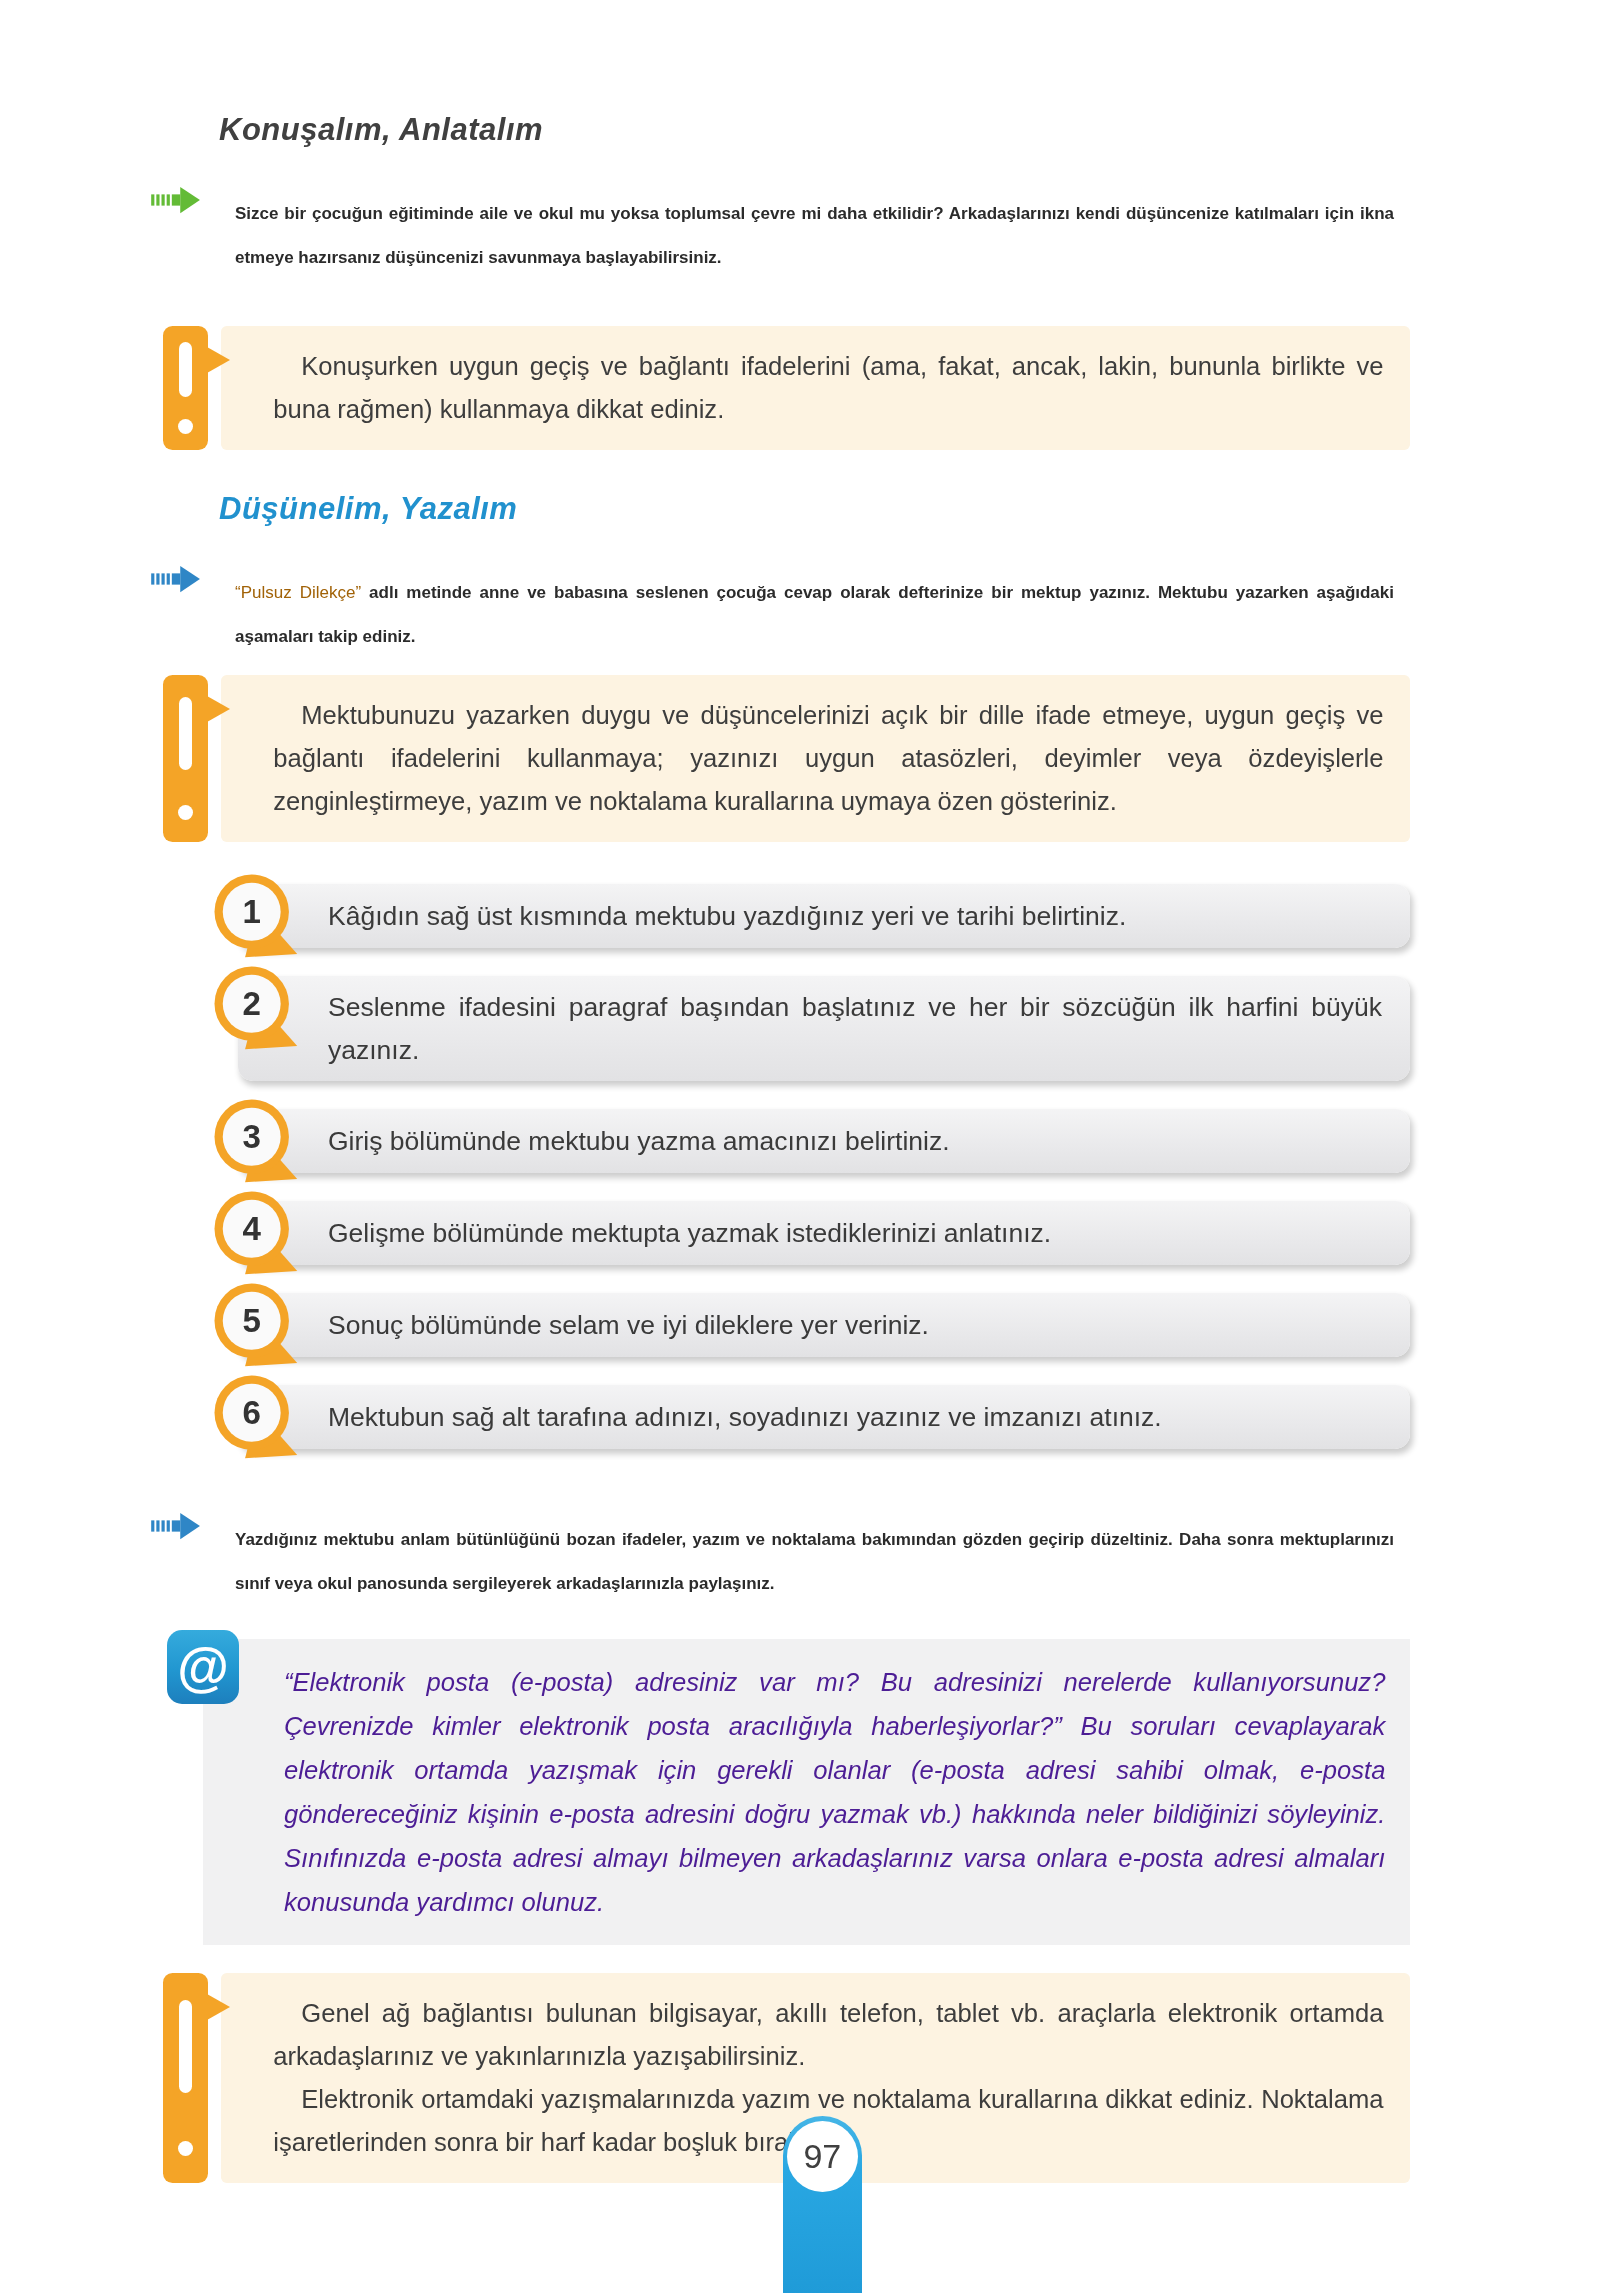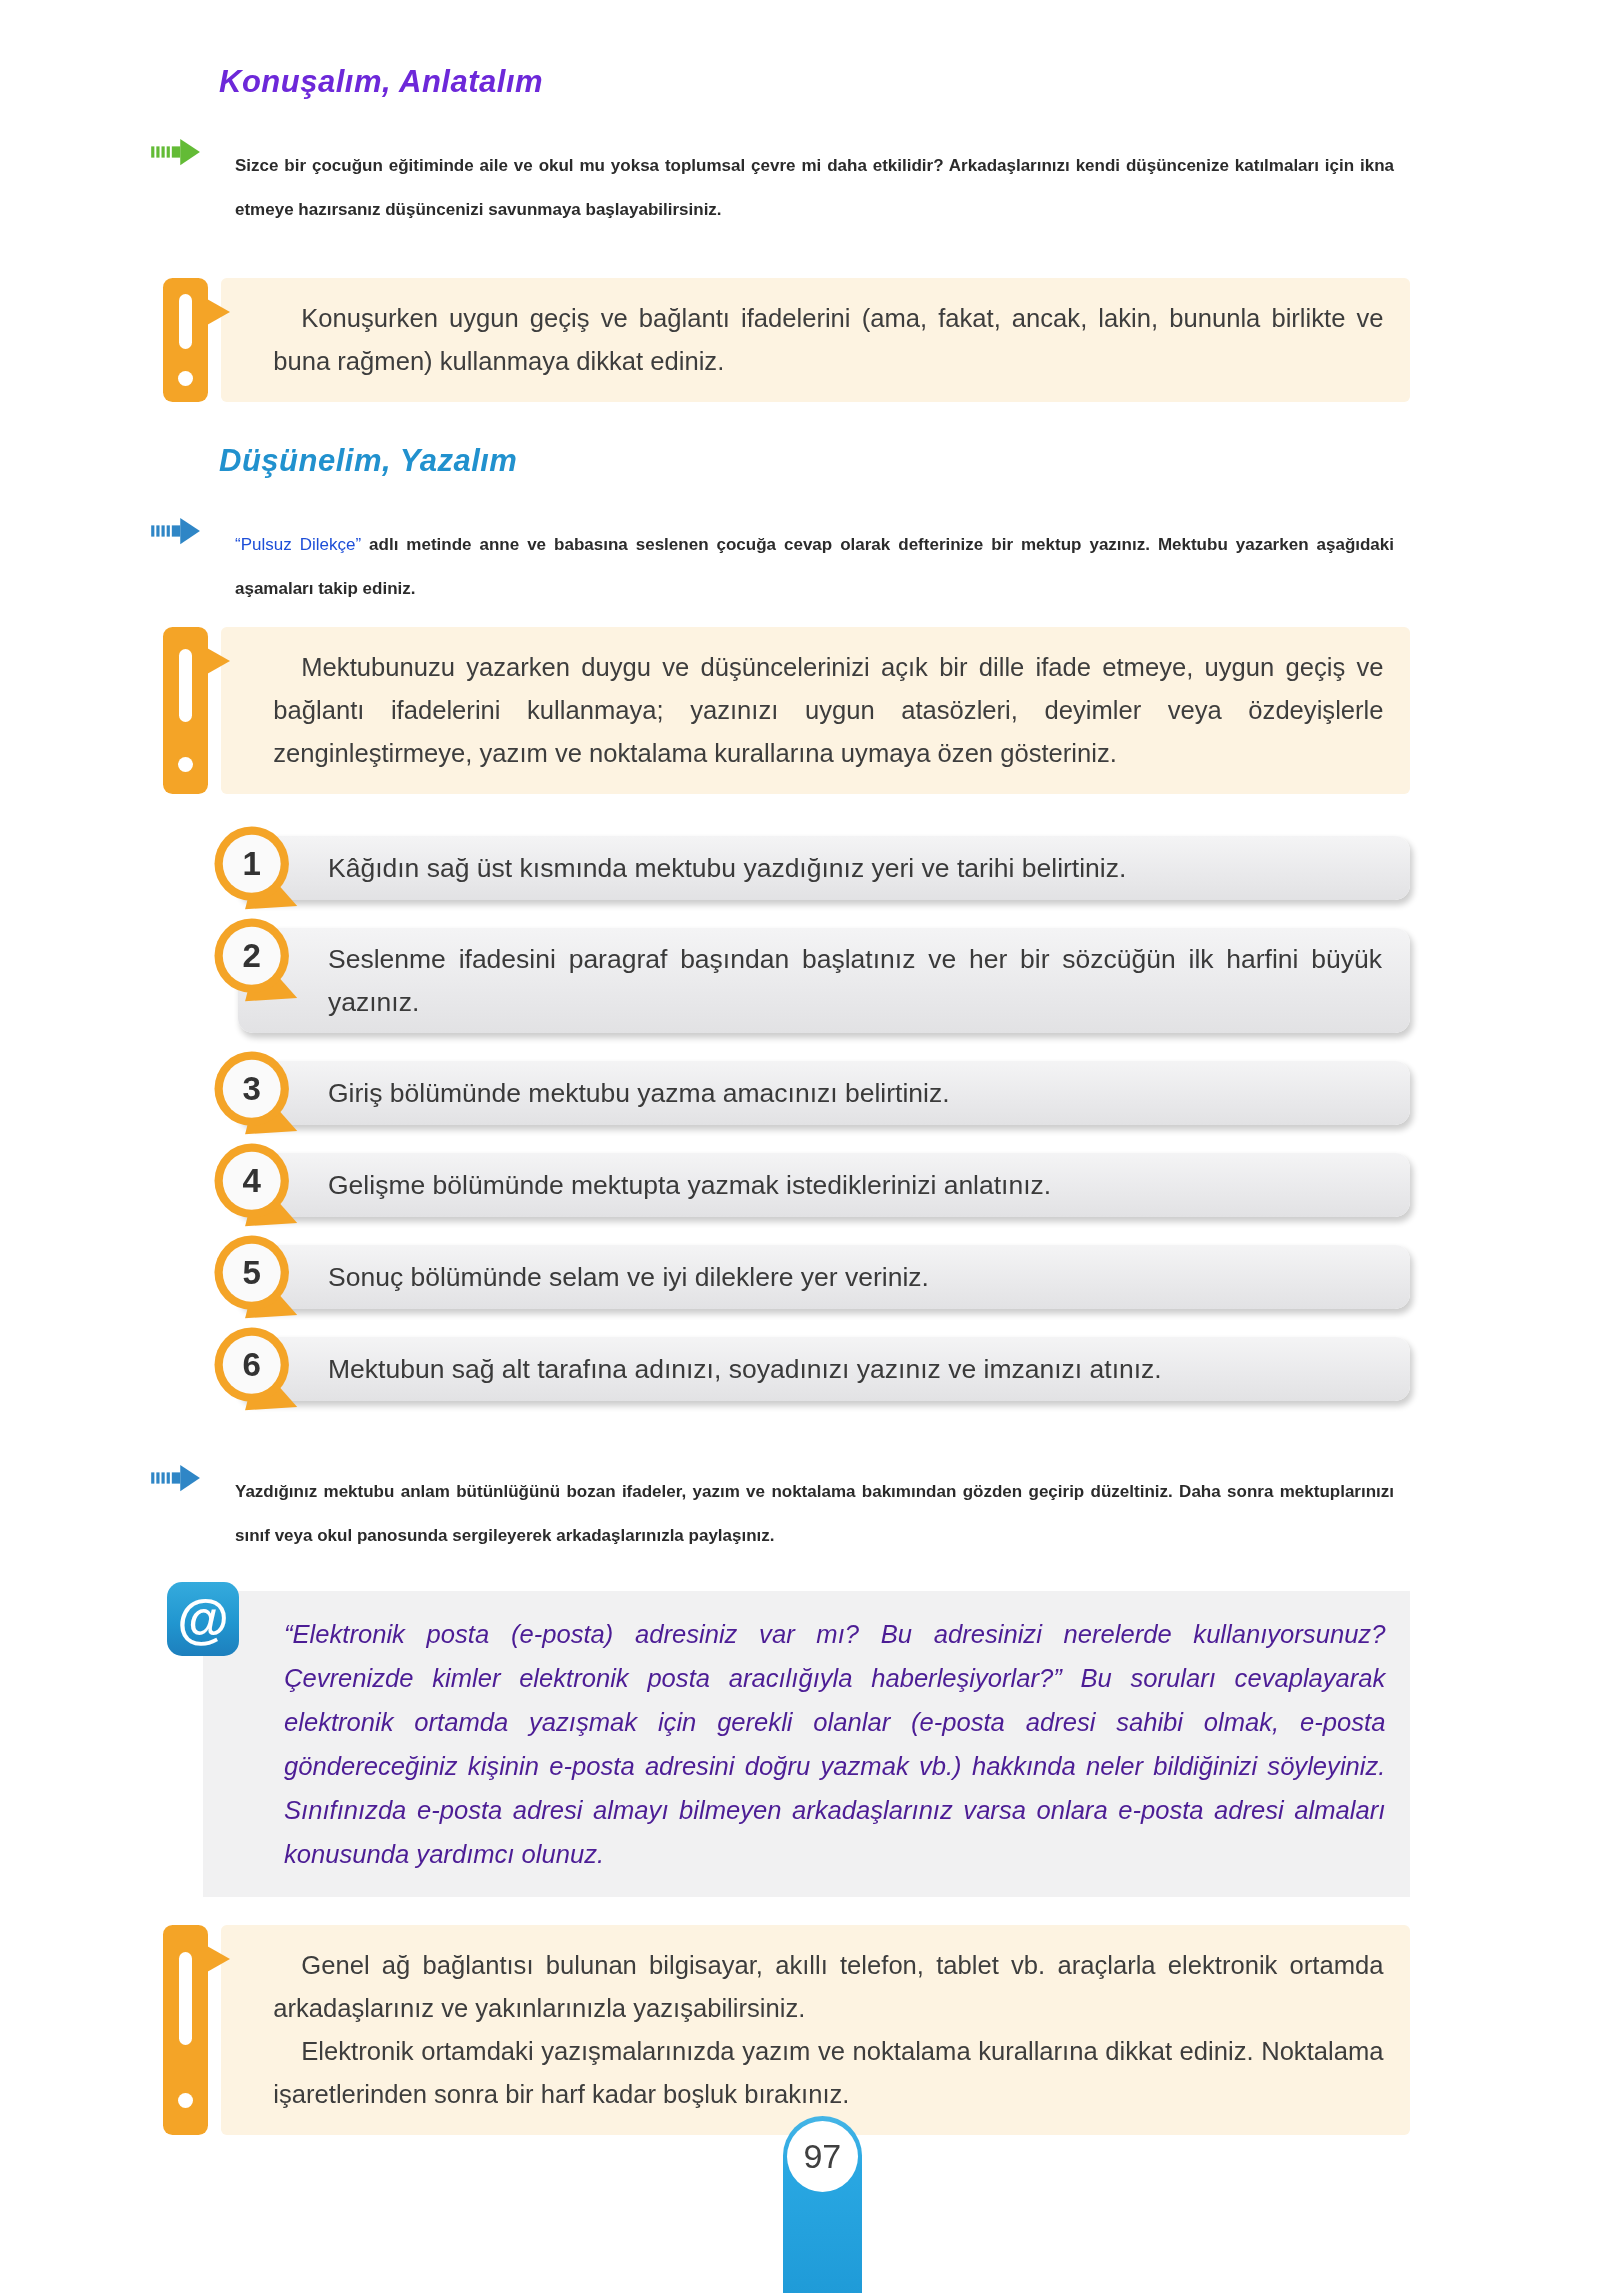--- a/index.html
+++ b/index.html
@@ -2,29 +2,29 @@
 <html style="font-size:15px"><head>
 <meta charset="utf-8">
 <style>
   html,body{margin:0;padding:0;}
   body{font-family:"Liberation Sans","DejaVu Sans",sans-serif;background:#ffffff;}
   .page{position:relative;width:1610px;height:2294px;background:#ffffff;overflow:hidden;}
   .content{position:absolute;left:151px;top:0;width:1259px;}
 
   
   .heading{margin:0 0 0 68px;font-size:31px;font-weight:bold;font-style:italic;letter-spacing:0.5px;}
-  .heading.green{color:#6d28d9;padding-top:64px;}
+  .heading.green{color:#404040;padding-top:112px;}
   .heading.blue{color:#2191ce;padding-top:41px;}
 
   
   .bullet{display:flex;margin-top:28px;}
   .bullet .arr{flex:0 0 68px;padding-top:8.5px;}
   .bullet .arr svg{display:block;}
   .bullet p{margin:16px;flex:1;font-size:17px;font-weight:bold;color:#2b2b2b;line-height:44px;text-align:justify;}
-  .bullet p .quote{font-weight:normal;color:#1d4ed8;}
+  .bullet p .quote{font-weight:normal;color:#a16207;}
 
   
   .note{position:relative;margin-left:12.3px;}
   .note.first{margin-top:30px;}
   .note-icon{position:absolute;left:0;top:0;bottom:0;width:45px;background:#f4a427;border-radius:9.5px;}
   .note-icon::before{content:"";position:absolute;left:50%;margin-left:-6.6px;top:13%;width:13.2px;height:44%;background:#ffffff;border-radius:7.6px;}
   .note-icon::after{content:"";position:absolute;left:50%;margin-left:-7.6px;bottom:13%;width:15px;height:15px;background:#ffffff;border-radius:50%;}
   .note-tail{position:absolute;left:44px;top:21px;width:0;height:0;border-top:13.2px solid transparent;border-bottom:13.2px solid transparent;border-left:23px solid #f4a427;}
   .note-body{margin-left:58px;background:#fdf3e1;border-radius:5.7px;padding:19px 26.5px 19px 52px;}
   .note-body p{margin:0;font-size:25.6px;line-height:43px;color:#3d3d3d;text-align:justify;text-indent:28px;}

